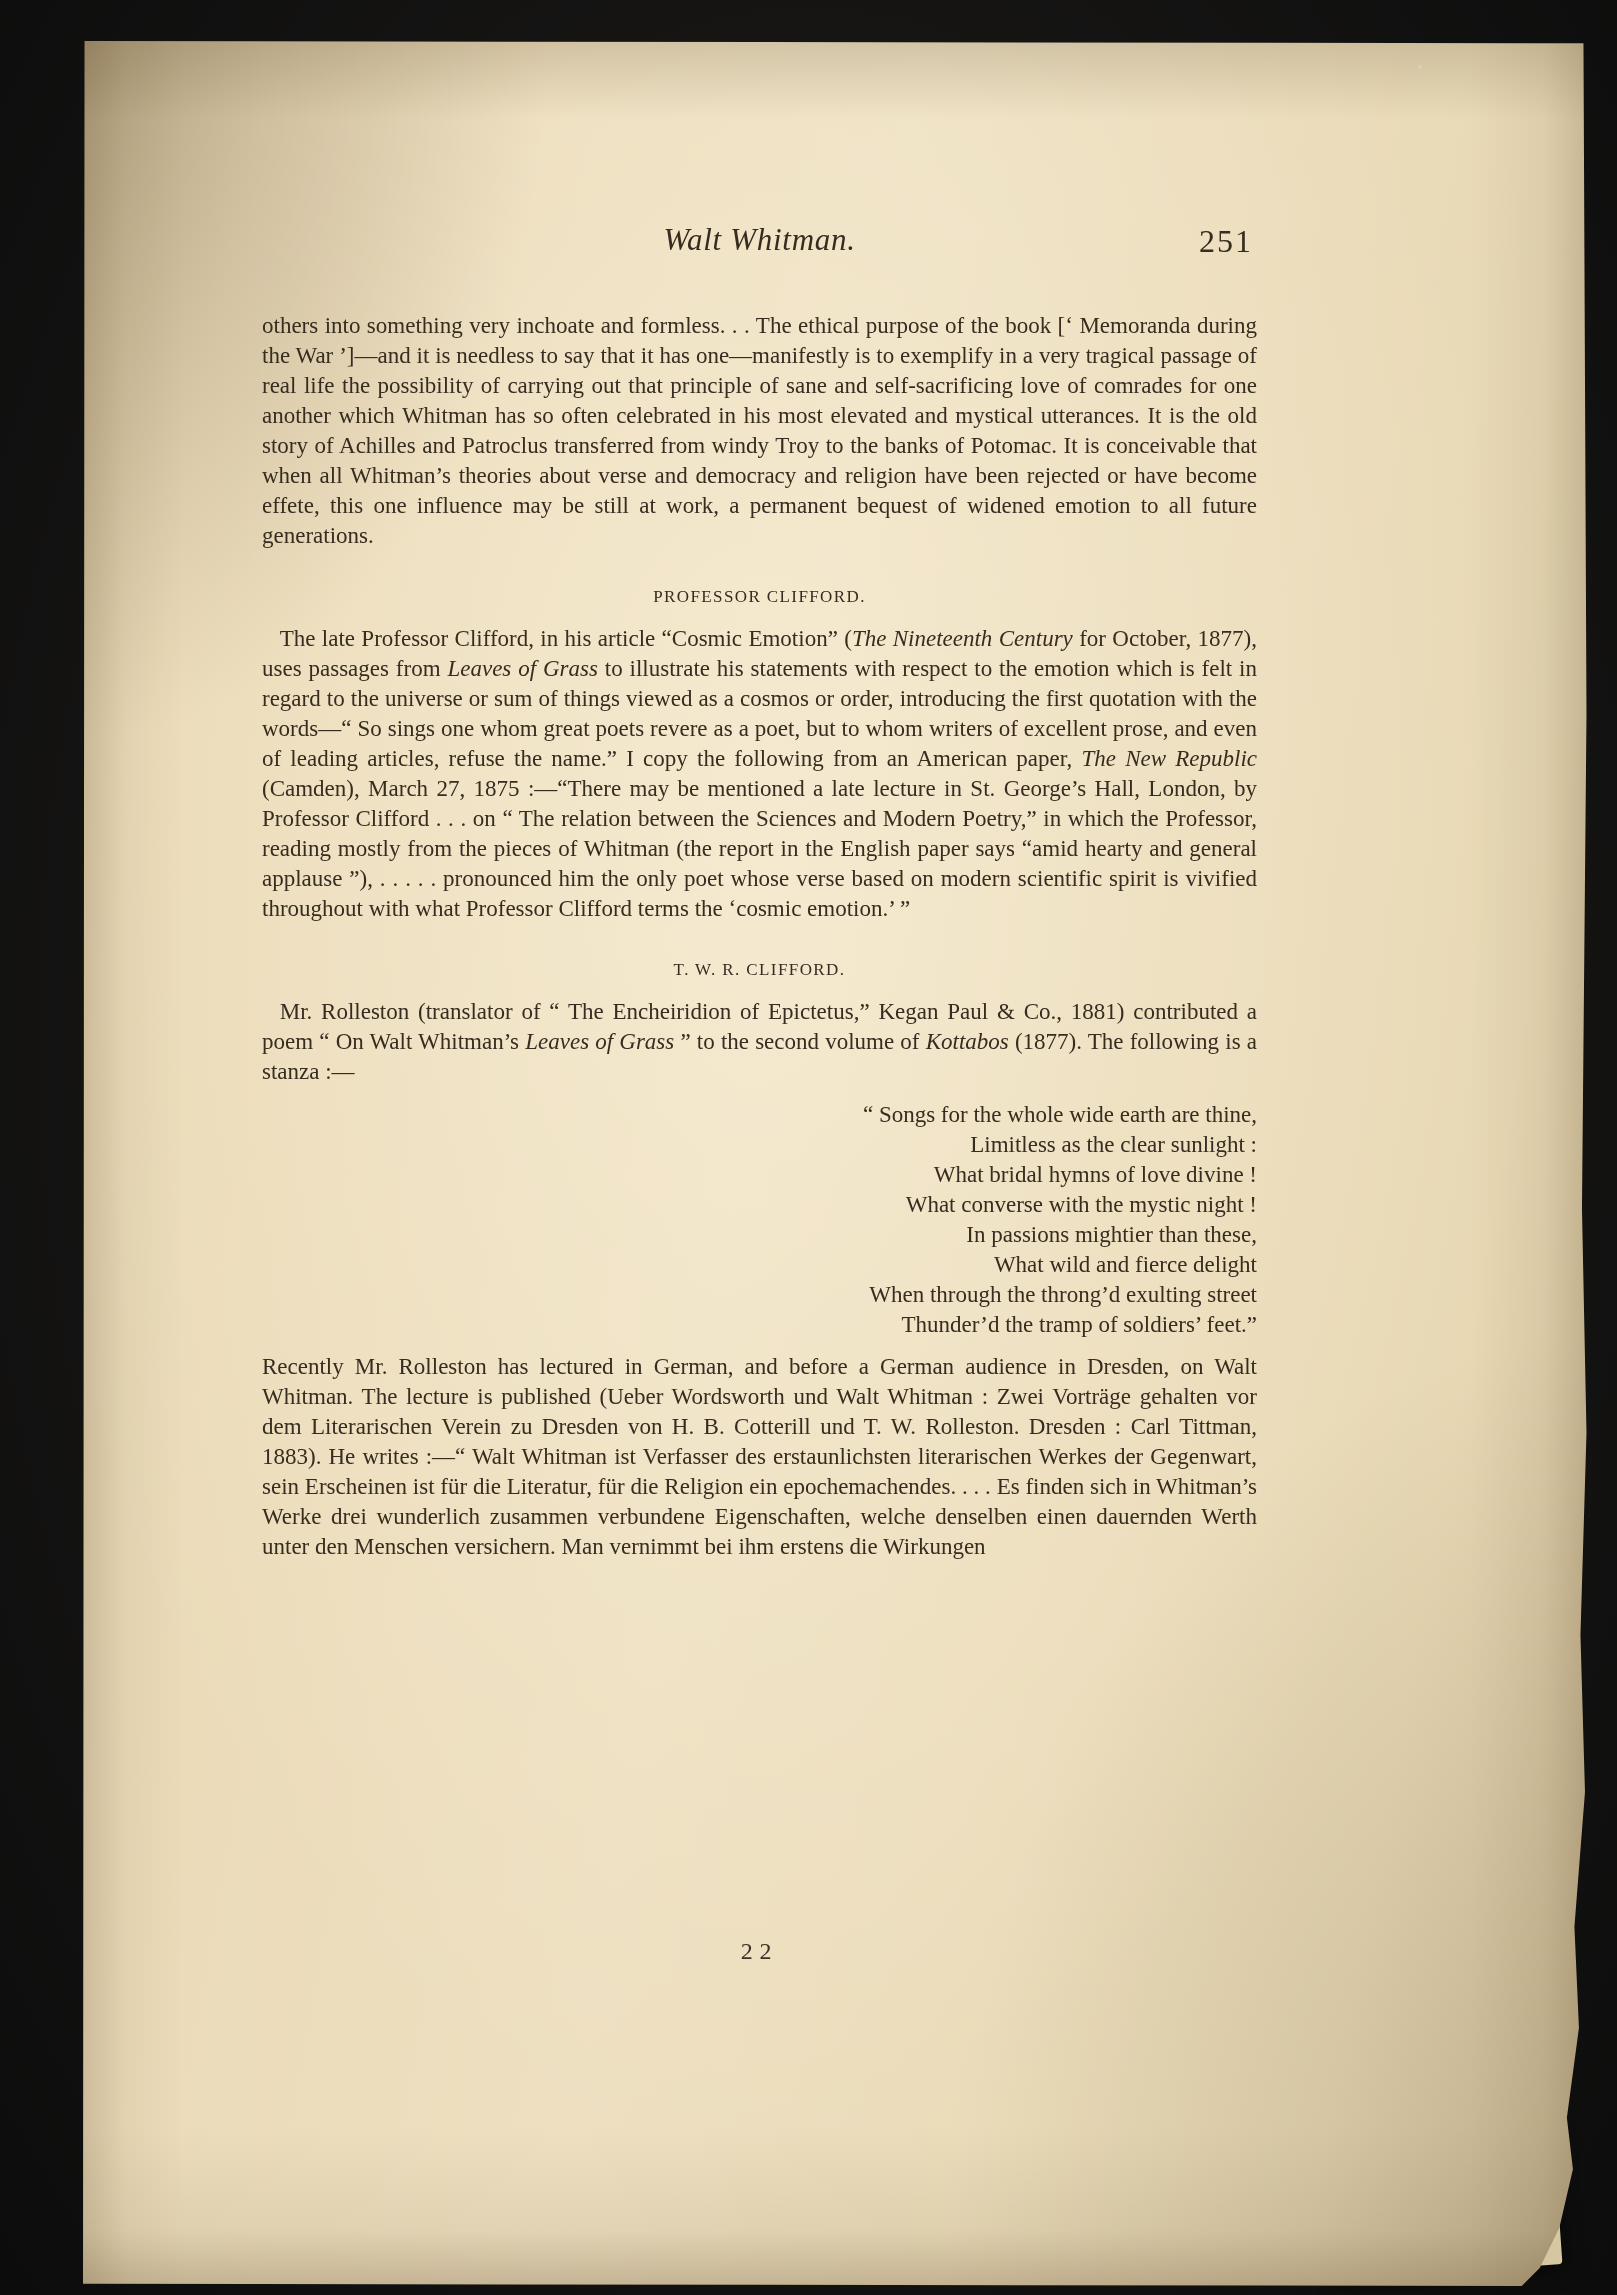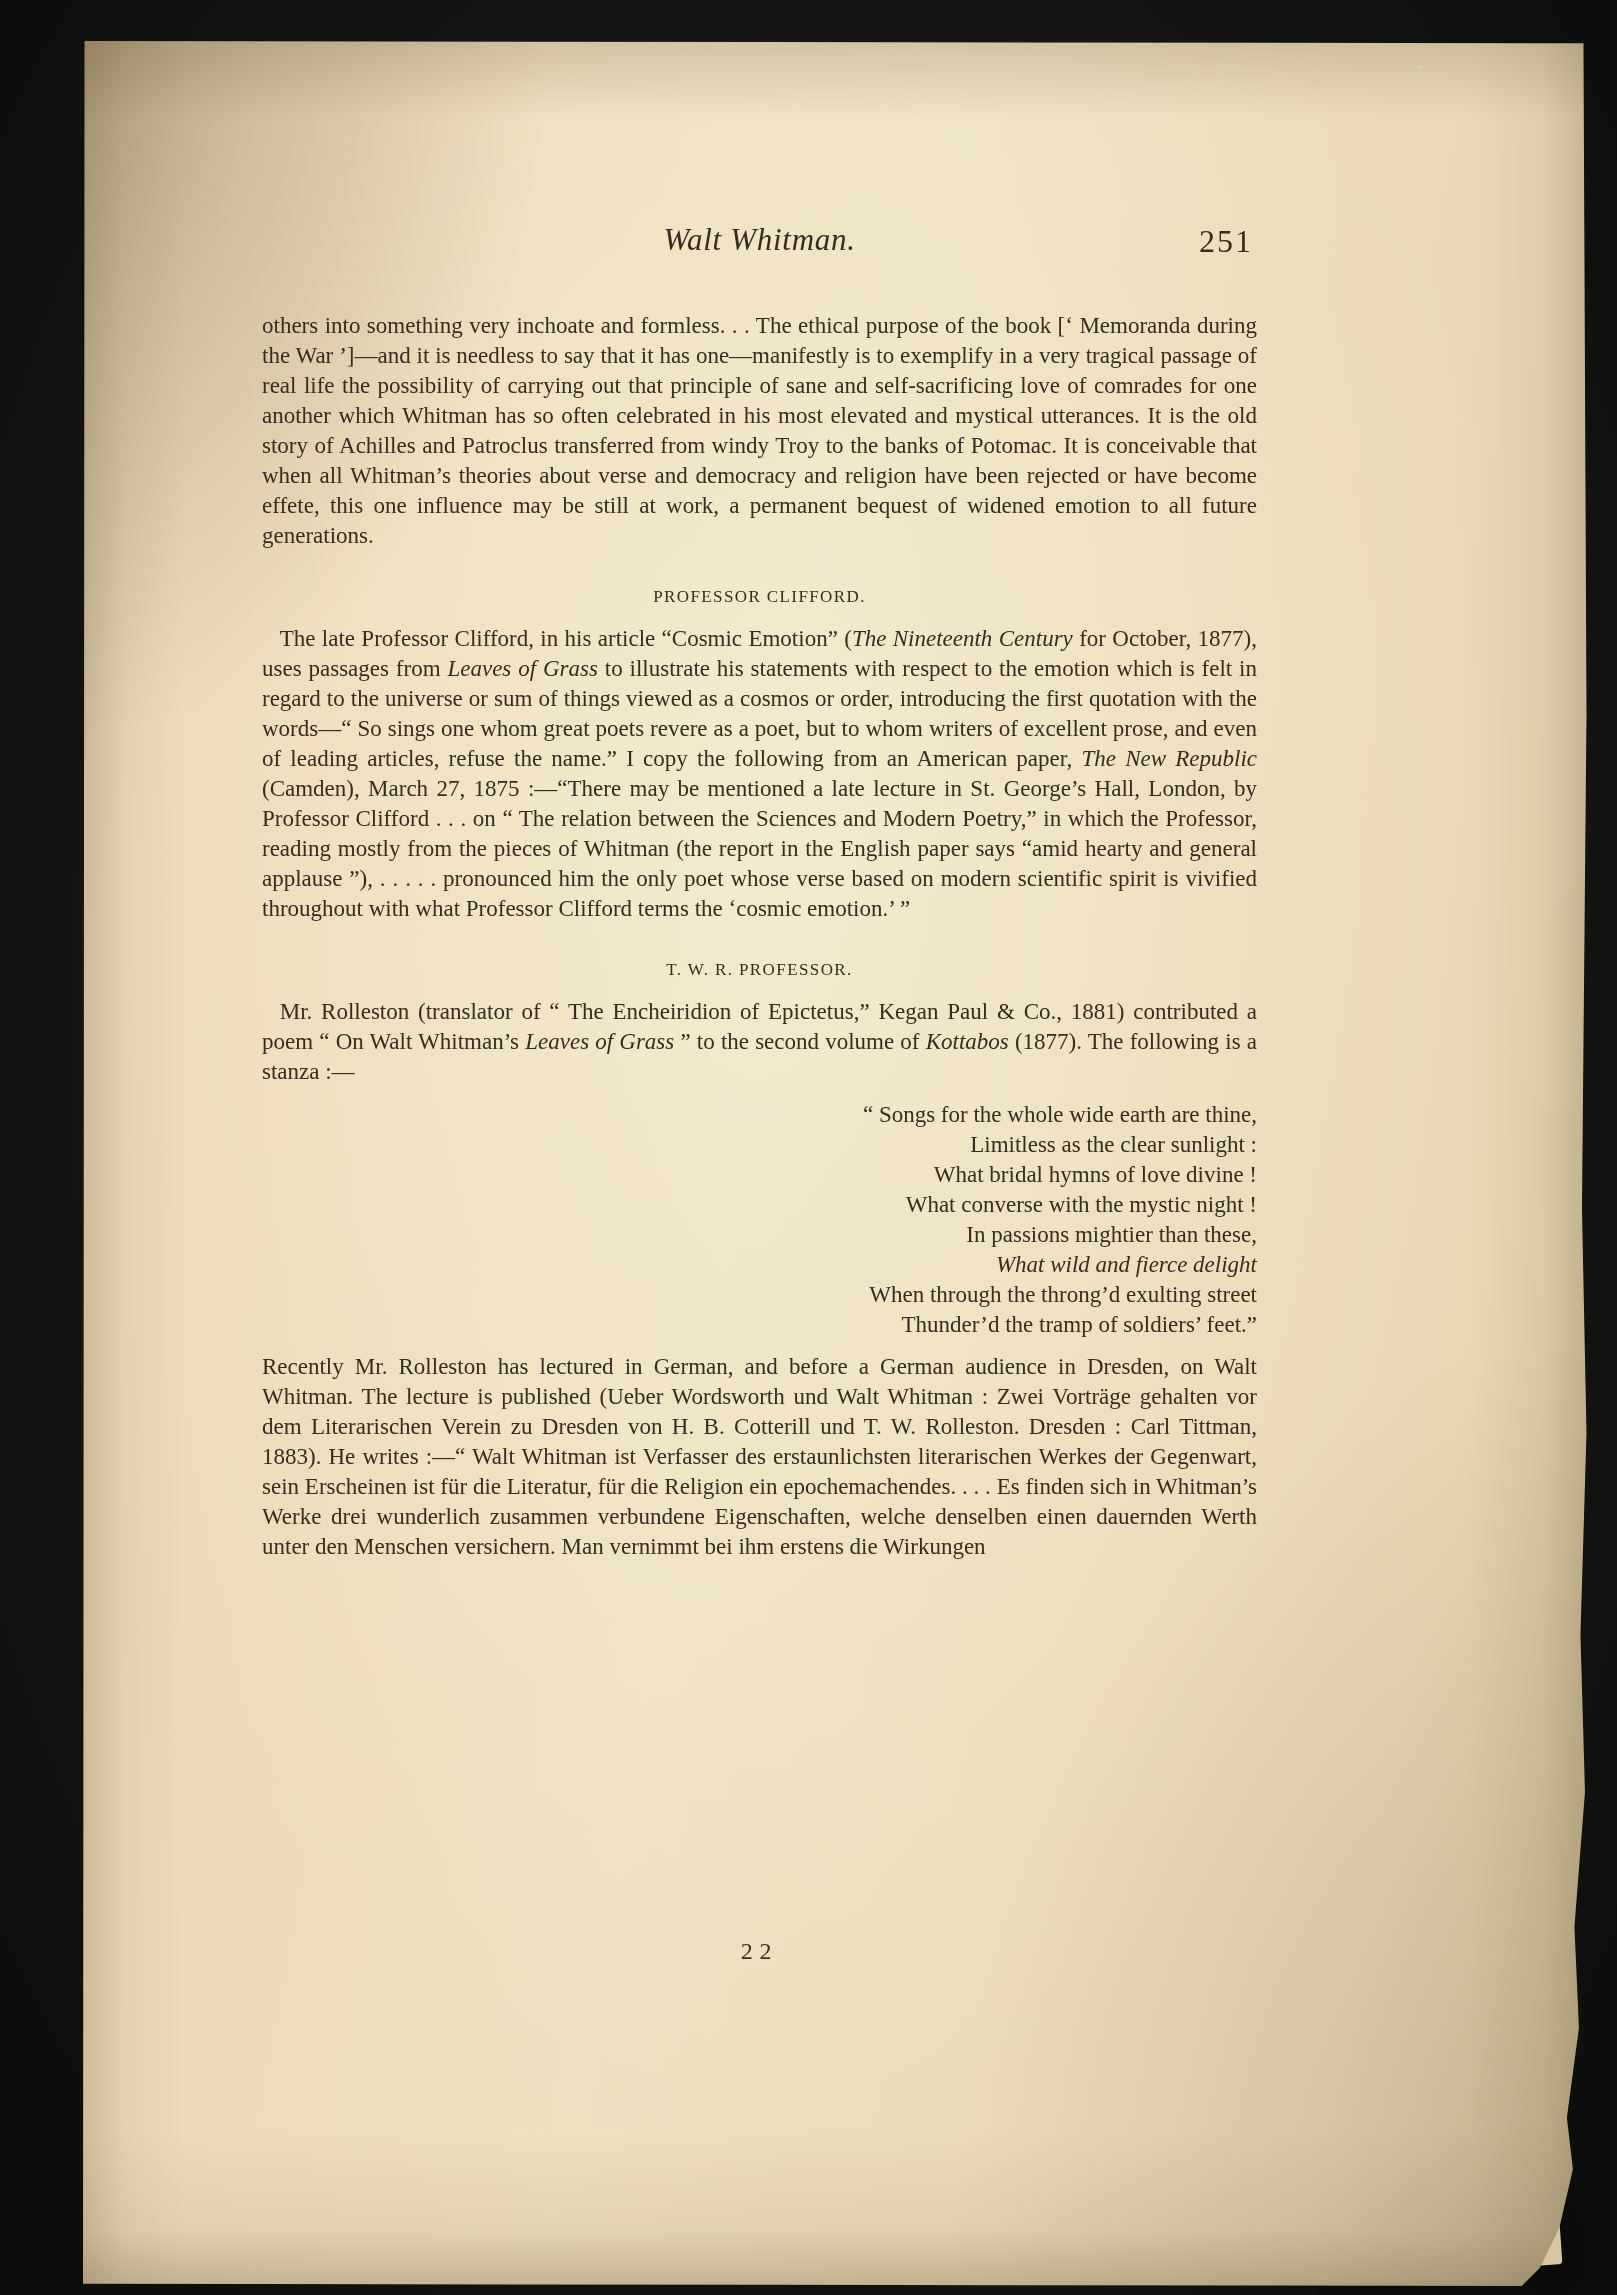--- a/index.html
+++ b/index.html
@@ -151,29 +151,29 @@
   <div class="text-block">
     <div class="running-head">
       <div class="page-title">Walt Whitman.</div>
       <div class="page-number">251</div>
     </div>
 
     <div>
         <p class="para"><span>others into something very inchoate and formless.  .  .  The ethical purpose of the book [‘ Memoranda during the War ’]—and it is needless to say that it has one—manifestly is to exemplify in a very tragical passage of real life the possibility of carrying out that principle of sane and self-sacrificing love of comrades for one another which Whitman has so often celebrated in his most elevated and mystical utterances.  It is the old story of Achilles and Patroclus transferred from windy Troy to the banks of Potomac.  It is conceivable that when all Whitman’s theories about verse and democracy and religion have been rejected or have become effete, this one influence may be still at work, a permanent bequest of widened emotion to all future generations.</span></p>
         <div class="section-heading">PROFESSOR CLIFFORD.</div>
         <p class="para indent"><span>The late Professor Clifford, in his article “Cosmic Emotion” (</span><span class="it">The Nineteenth Century</span><span> for October, 1877), uses passages from </span><span class="it">Leaves of Grass</span><span> to illustrate his statements with respect to the emotion which is felt in regard to the universe or sum of things viewed as a cosmos or order, introducing the first quotation with the words—“ So sings one whom great poets revere as a poet, but to whom writers of excellent prose, and even of leading articles, refuse the name.”  I copy the following from an American paper, </span><span class="it">The New Republic</span><span> (Camden), March 27, 1875 :—“There may be mentioned a late lecture in St. George’s Hall, London, by Professor Clifford  .  .  . on “ The relation between the Sciences and Modern Poetry,” in which the Professor, reading mostly from the pieces of Whitman (the report in the English paper says “amid hearty and general applause ”),  .  .  .  .  . pronounced him the only poet whose verse based on modern scientific spirit is vivified throughout with what Professor Clifford terms the ‘cosmic emotion.’ ”</span></p>
-        <div class="section-heading">T. W. R. PROFESSOR.</div>
+        <div class="section-heading">T. W. R. CLIFFORD.</div>
         <p class="para indent"><span>Mr. Rolleston (translator of “ The Encheiridion of Epictetus,” Kegan Paul &amp; Co., 1881) contributed a poem “ On Walt Whitman’s </span><span class="it">Leaves of Grass</span><span> ” to the second volume of </span><span class="it">Kottabos</span><span> (1877).  The following is a stanza :—</span></p>
         <div class="poem">
           <div class="poem-line" style="padding-left: 0px;">“ Songs for the whole wide earth are thine,</div>
           <div class="poem-line" style="padding-left: 37px;">Limitless as the clear sunlight :</div>
           <div class="poem-line" style="padding-left: 20.4px;">What bridal hymns of love divine !</div>
           <div class="poem-line" style="padding-left: 54px;">What converse with the mystic night !</div>
           <div class="poem-line" style="padding-left: 23px;">In passions mightier than these,</div>
-          <div class="poem-line" style="padding-left: 52px; font-style: italic;">What wild and fierce delight</div>
+          <div class="poem-line" style="padding-left: 52px;">What wild and fierce delight</div>
           <div class="poem-line" style="padding-left: 30px;">When through the throng’d exulting street</div>
           <div class="poem-line" style="padding-left: 39px;">Thunder’d the tramp of soldiers’ feet.”</div>
         </div>
         <p class="para"><span>Recently Mr. Rolleston has lectured in German, and before a German audience in Dresden, on Walt Whitman.  The lecture is published (Ueber Wordsworth und Walt Whitman : Zwei Vorträge gehalten vor dem Literarischen Verein zu Dresden von H. B. Cotterill und T. W. Rolleston. Dresden : Carl Tittman, 1883).  He writes :—“ Walt Whitman ist Verfasser des erstaunlichsten literarischen Werkes der Gegenwart, sein Erscheinen ist für die Literatur, für die Religion ein epochemachendes.  .  .  .  Es finden sich in Whitman’s Werke drei wunderlich zusammen verbundene Eigenschaften, welche denselben einen dauernden Werth unter den Menschen versichern.  Man vernimmt bei ihm erstens die Wirkungen</span></p>
       </div>
   </div>
 
   <div class="page-signature">22</div>
 </div>
 

